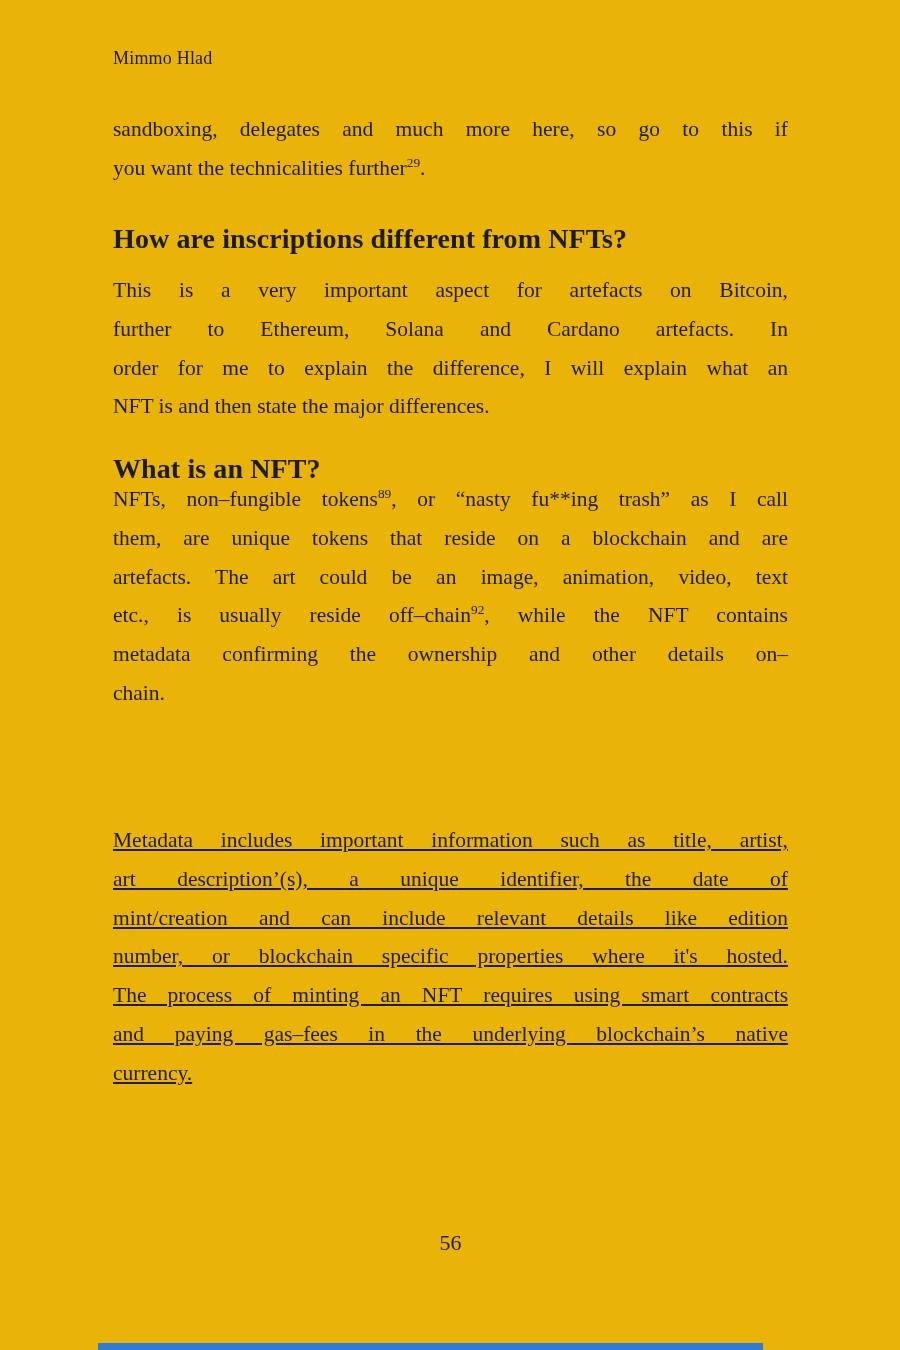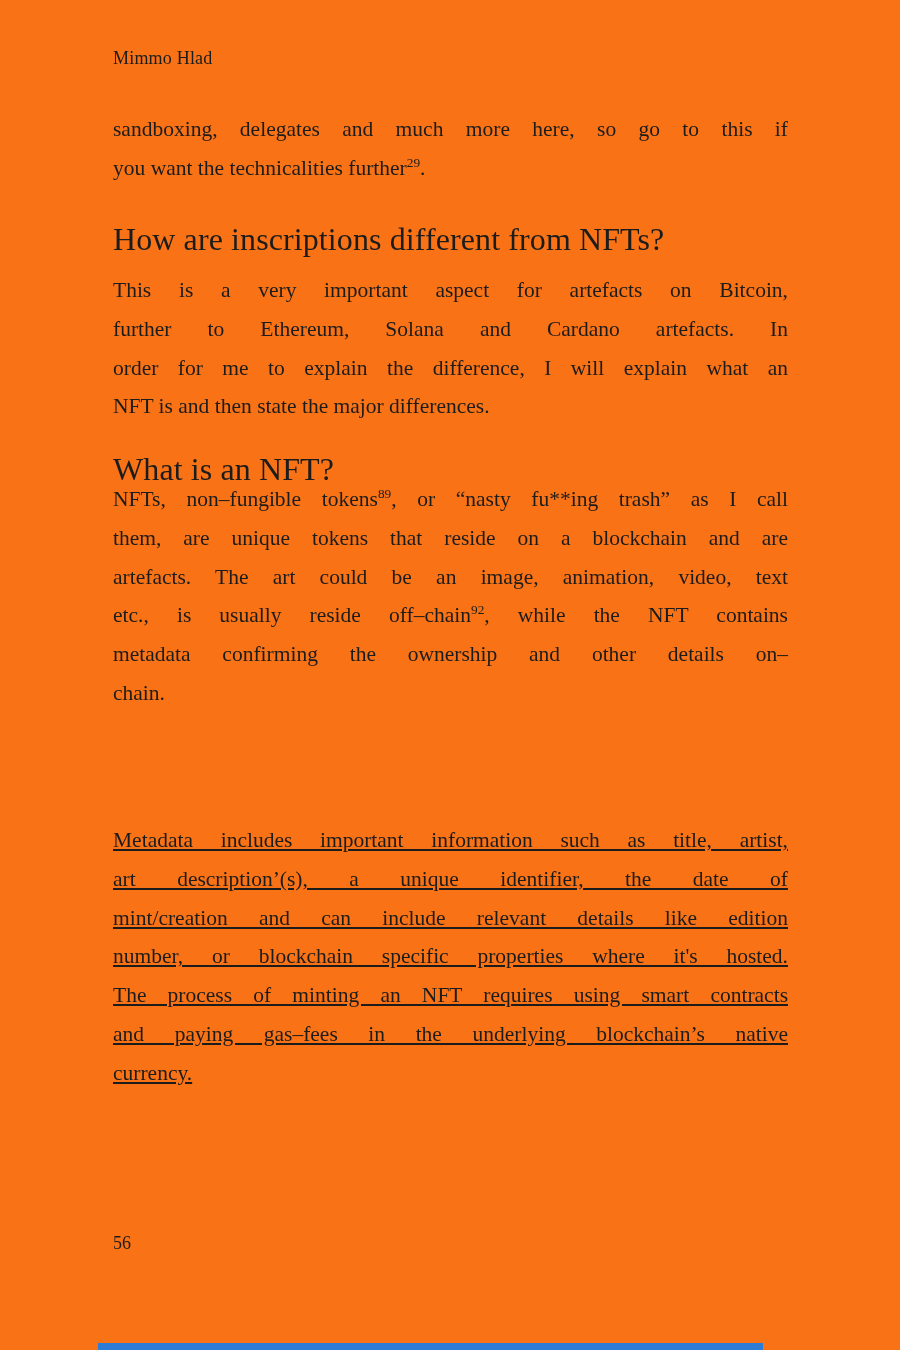--- a/index.html
+++ b/index.html
@@ -1,20 +1,20 @@
 <!DOCTYPE html>
 <html><head>
 <meta charset="utf-8">
 <style>
   html, body { margin: 0; padding: 0; background: #ffffff; }
   .page {
     position: relative;
     width: 900px;
     height: 1350px;
-    background: #f97316;
+    background: #eab308;
     font-family: "Liberation Serif", "DejaVu Serif", serif;
     color: #1c1c1c;
     overflow: hidden;
   }
   .block {
     position: absolute;
     left: 113px;
     width: 675px;
   }
   .running-header {
@@ -35,35 +35,36 @@
   }
   .para .line.last {
     text-align-last: left;
   }
   .sup {
     font-size: 0.62em;
     vertical-align: super;
     line-height: 0;
   }
   .heading {
-    font-weight: 400;
-    font-size: 32px;
+    font-weight: 700;
+    font-size: 28px;
     line-height: 30px;
     letter-spacing: 0.1px;
   }
   .h1 { top: 224px; }
   .p1 { top: 110px; }
   .p2 { top: 271px; }
   .h2 { top: 454px; }
   .p3 { top: 480px; }
   .p4 { top: 821px; text-decoration: underline; }
   .page-number {
     top: 1232px;
-    font-size: 18px;
+    font-size: 22px;
     line-height: 22px;
+    text-align: center;
   }
   .footer-rule {
     position: absolute;
     left: 98px;
     bottom: 0px;
     width: 665px;
     height: 7px;
   }
 </style>
 </head>

